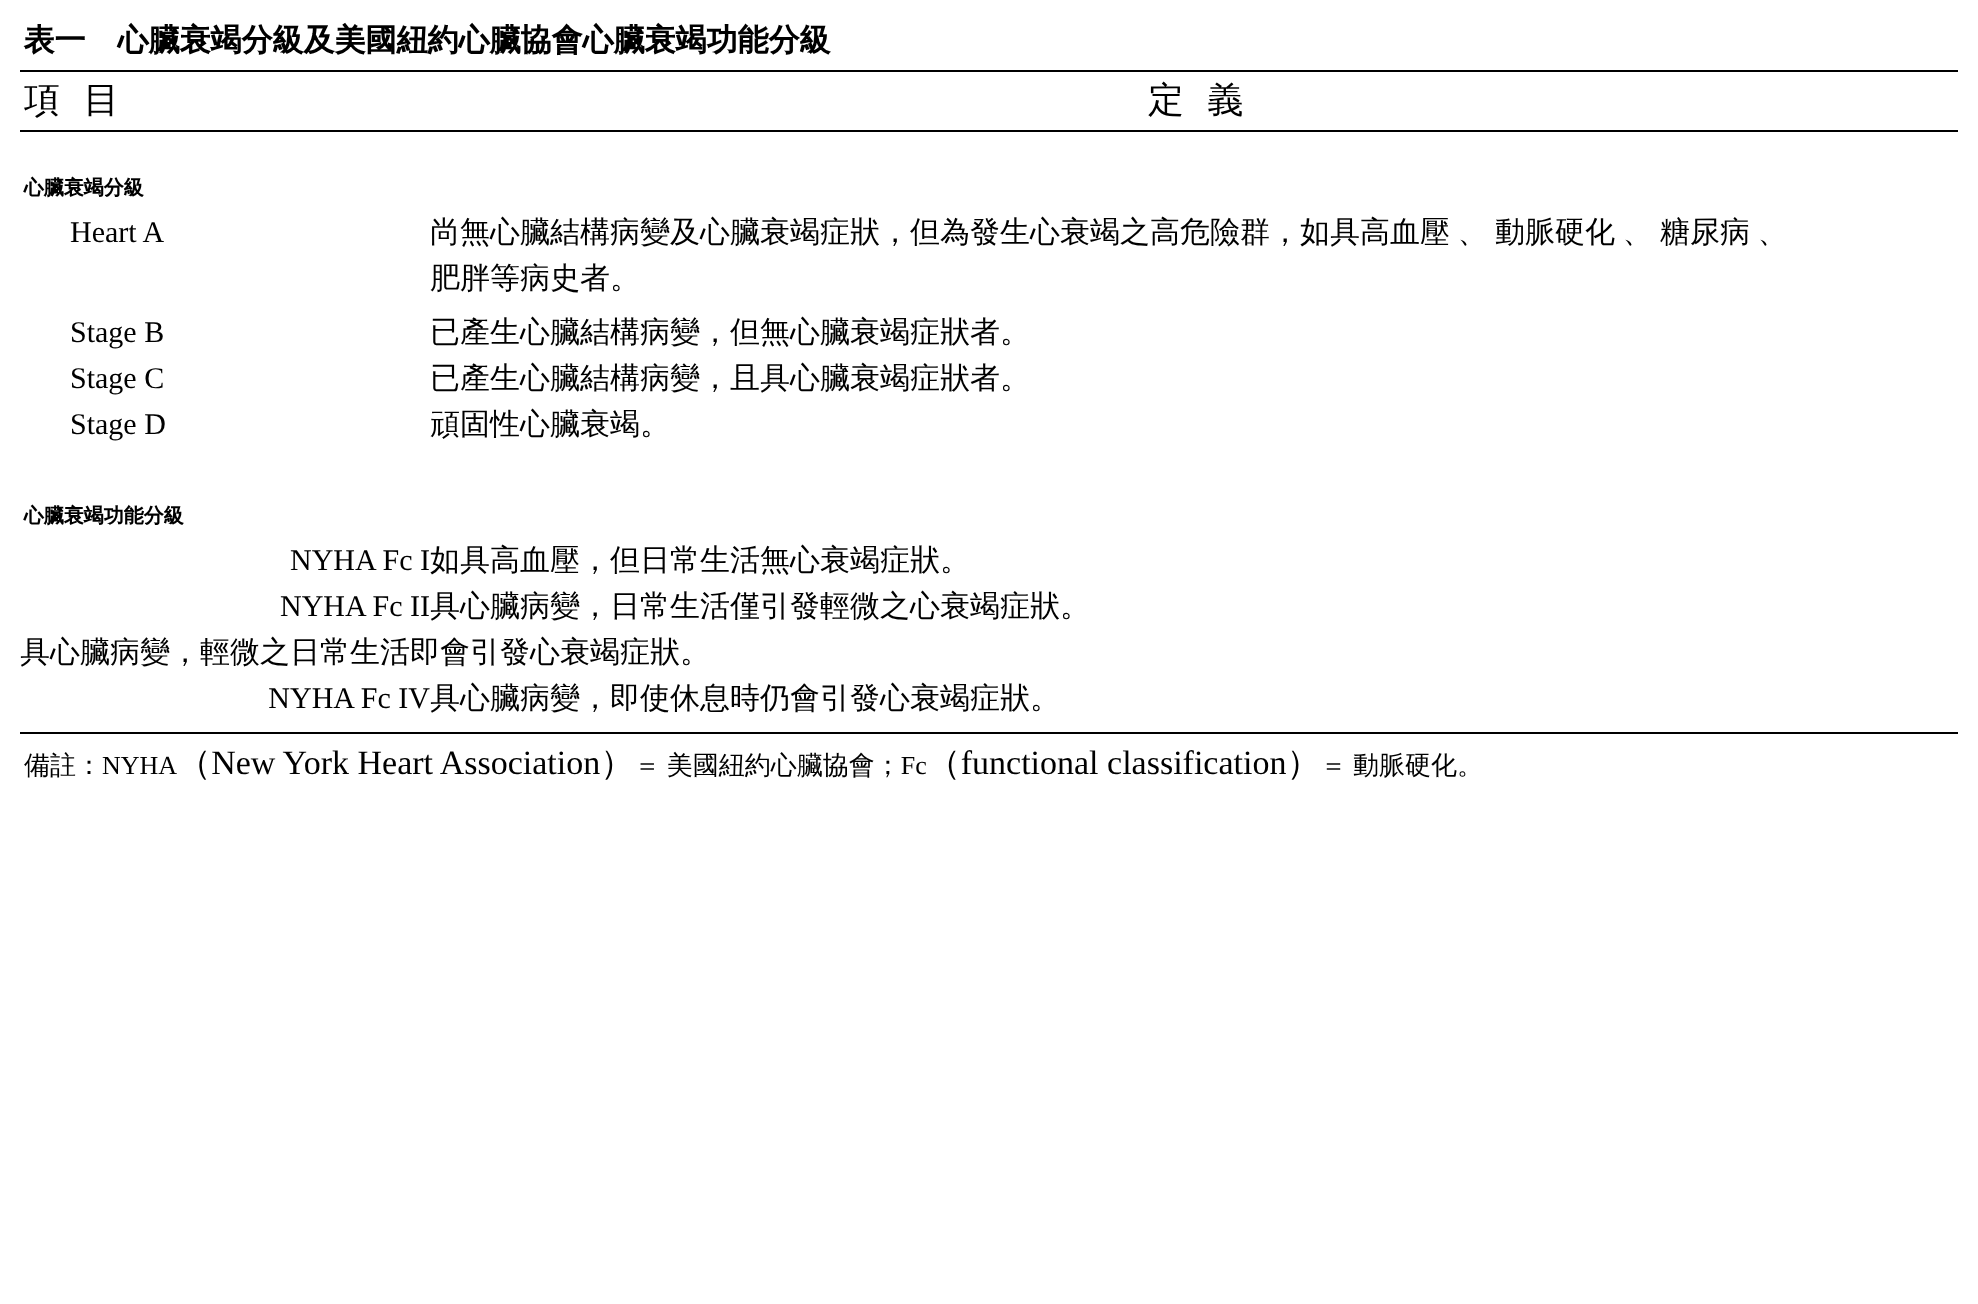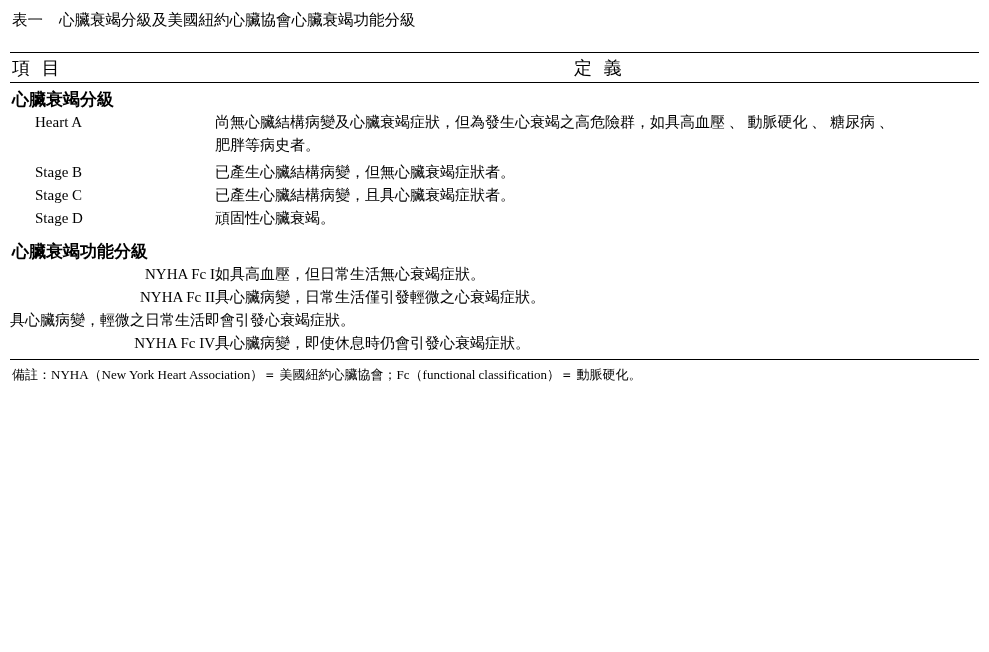--- a/index.html
+++ b/index.html
@@ -18,24 +18,24 @@
     position: relative;
     width: 989px;
     height: 652px;
     box-sizing: border-box;
     padding: 8px 10px 0 10px;
   }
 
   
   .table-title {
     font-family: "DejaVu Sans", "Liberation Sans", sans-serif;
-    font-weight: normal;
+    font-weight: bold;
     font-size: 15.5px;
     line-height: 20px;
-    margin: 2px 0 22px 2px;
+    margin: 2px 0 5px 2px;
     white-space: nowrap;
   }
   .table-title .title-num {
     margin-right: 16px;
   }
 
   
   .rule-thick {
     border: 0;
     border-top: 1.6px solid #000;
@@ -66,23 +66,24 @@
     letter-spacing: 3px;
   }
 
   
   .table-body {
     padding-top: 4px;
   }
   .section-head {
     font-family: "DejaVu Sans", "Liberation Sans", sans-serif;
     font-weight: bold;
-    font-size: 17px;
+    font-size: 10px;
     line-height: 21px;
     padding: 2px 0 1px 2px;
+    margin-top: 12px;
   }
   .row {
     display: flex;
     align-items: flex-start;
     font-size: 15px;
     line-height: 23px;
   }
   .row .label {
     width: 205px;
     flex: 0 0 205px;
@@ -107,21 +108,21 @@
   .gap-small { height: 4px; }
   .gap-section { height: 9px; }
 
   
   .footnote {
     font-size: 13px;
     line-height: 18px;
     padding: 6px 0 0 2px;
   }
   .footnote .small {
-    font-size: 13px;
+    font-size: 17px;
   }
 </style>
 </head>
 <body>
 
 <div class="page">
 
   <div class="table-title">
     <span class="title-num">表一</span><span>心臟衰竭分級及美國紐約心臟協會心臟衰竭功能分級</span>
   </div>

